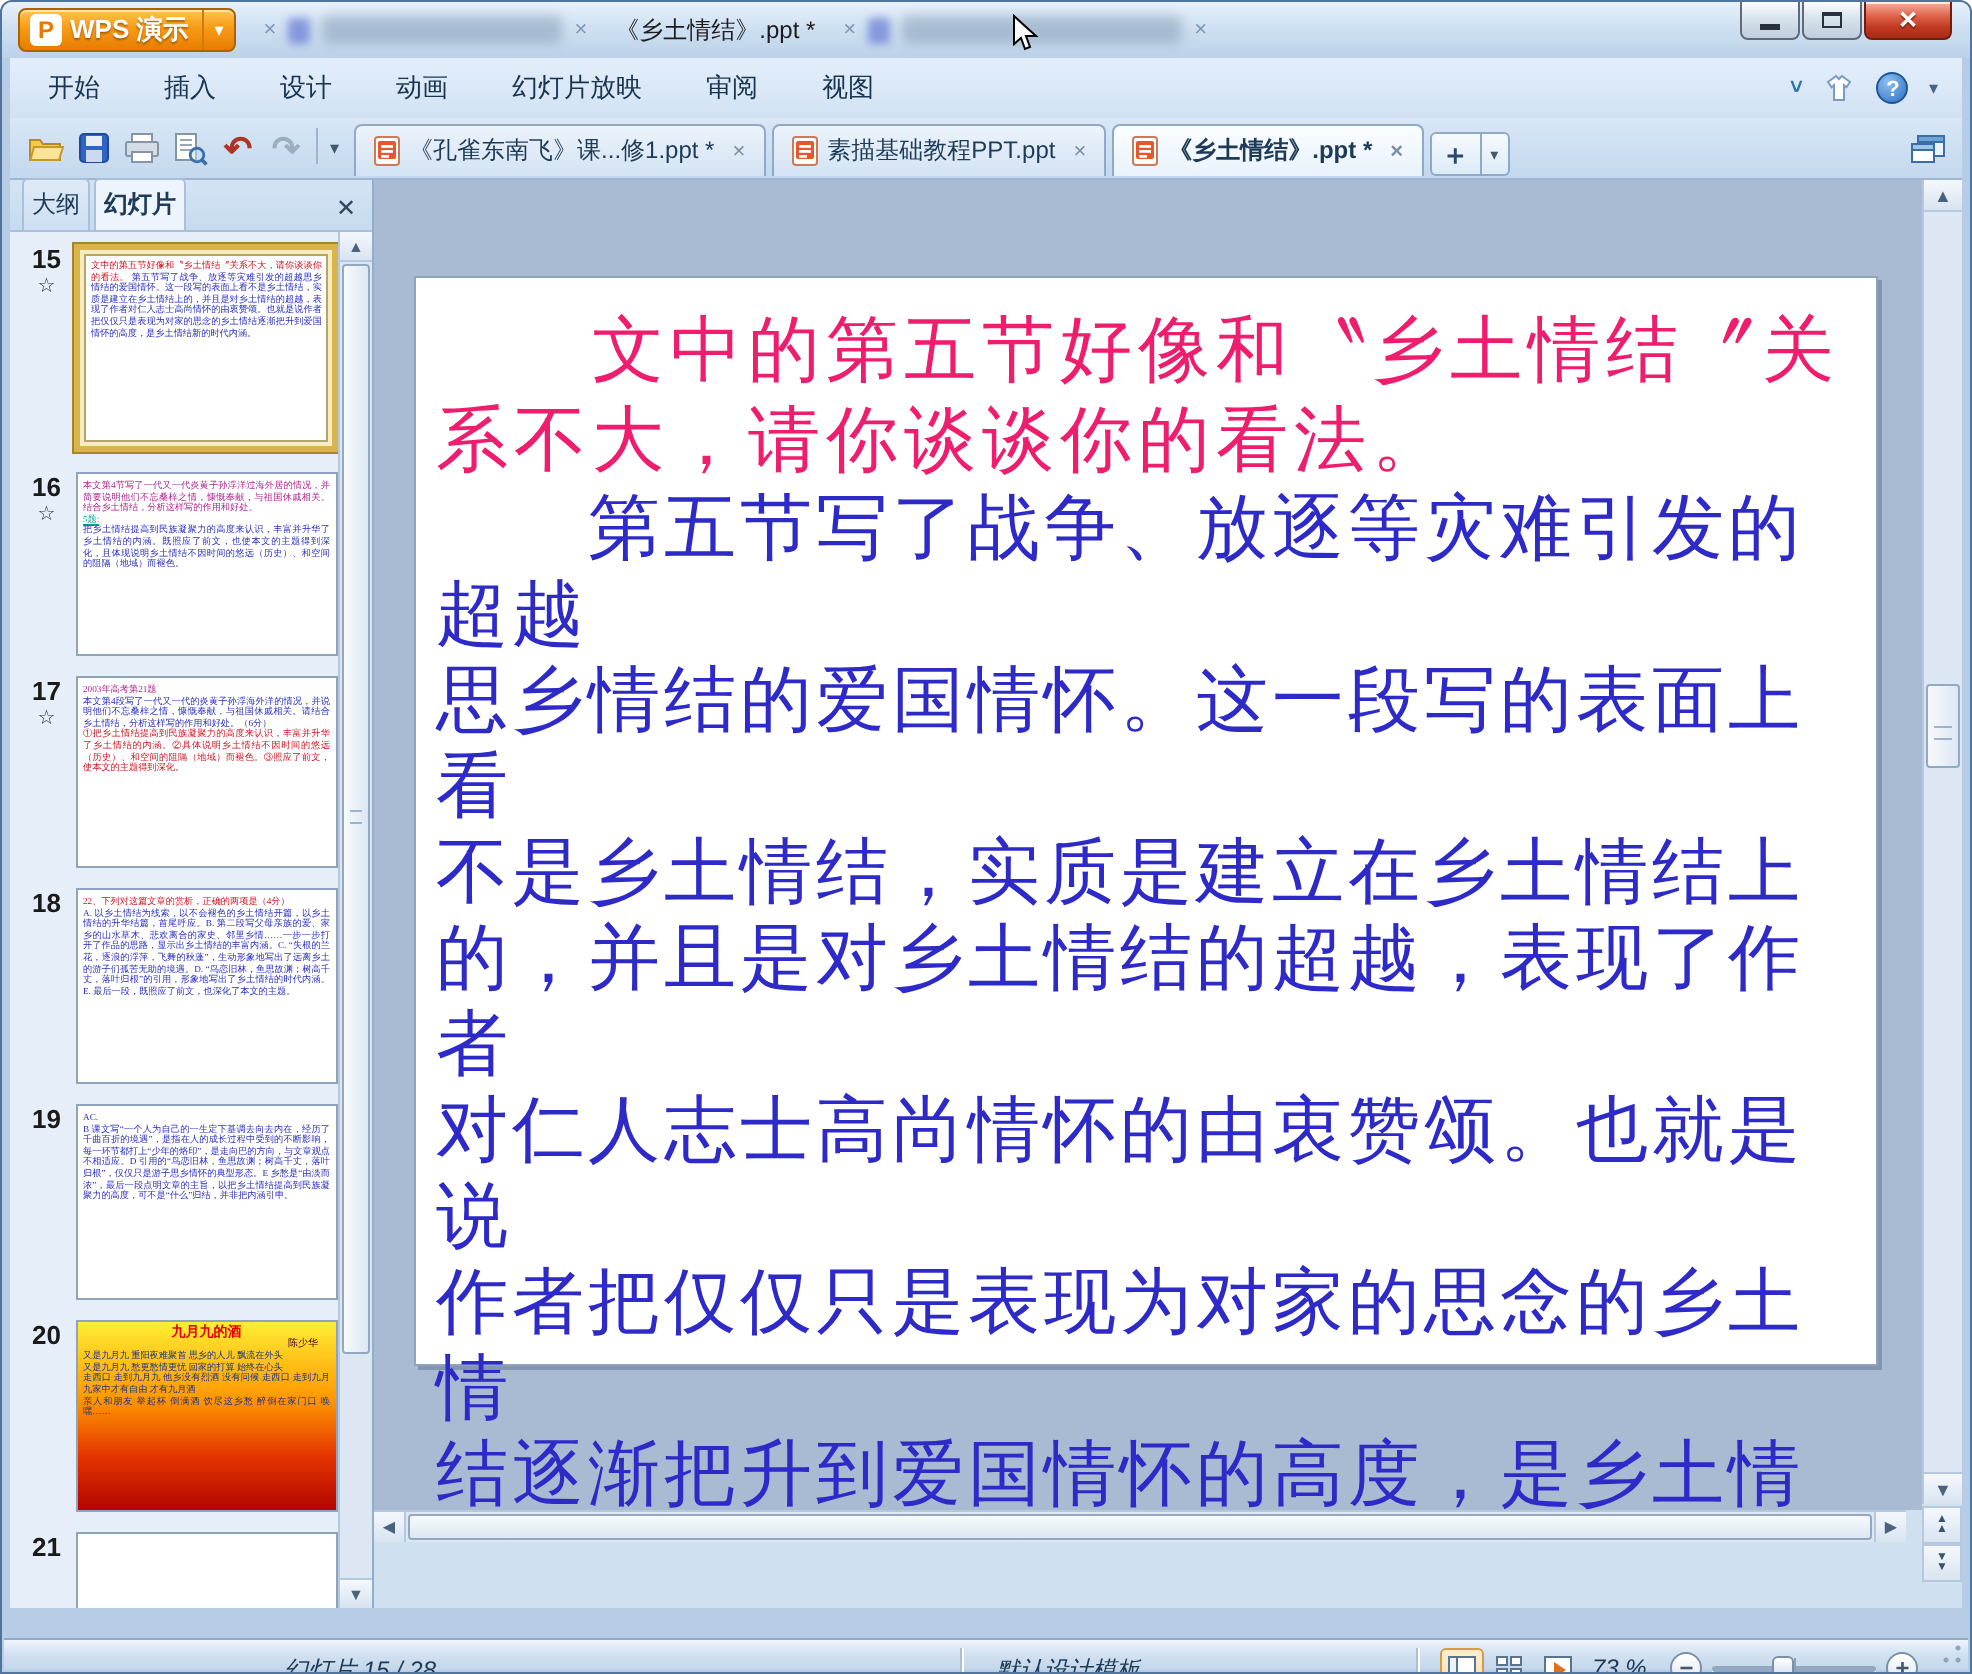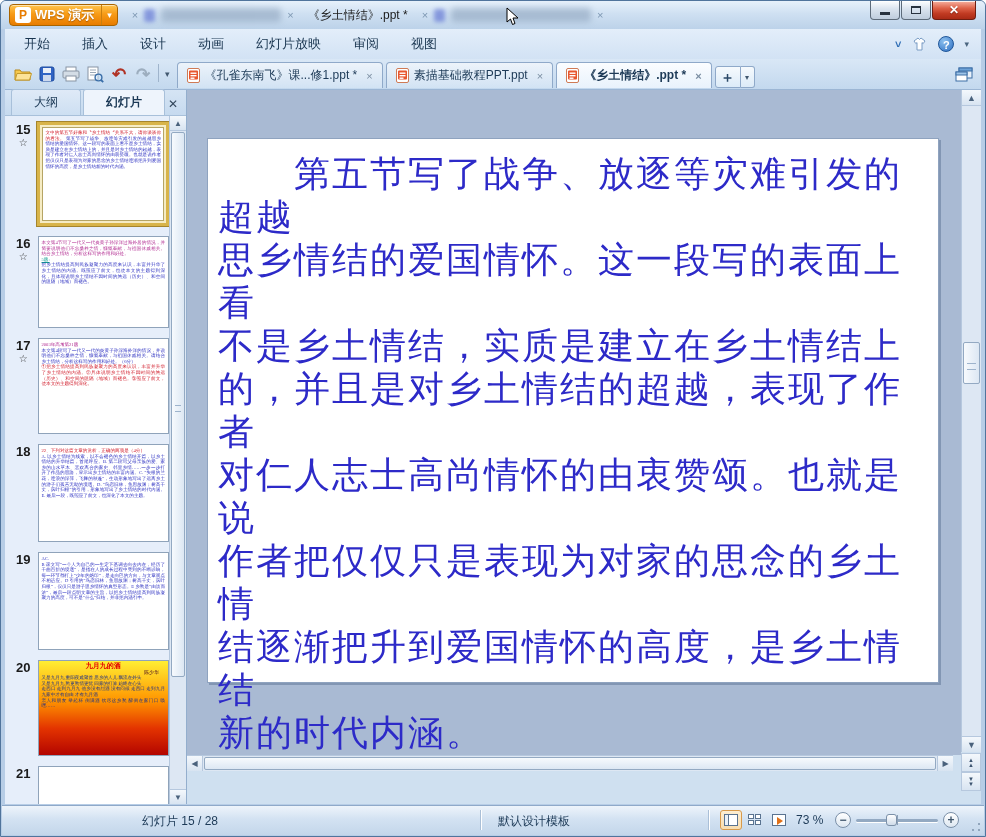--- a/index.html
+++ b/index.html
@@ -65,21 +65,21 @@
     text-align:center; line-height:20px; }
   .newtab .ndd{ width:14px; height:22px; border:1px solid #8fa9c9; border-left:none; border-radius:0 3px 3px 0;
     background:linear-gradient(#f6fafd,#dcebf8); color:#41586f; font-size:8px; text-align:center; line-height:22px; }
   .tb-right{ margin-left:auto; align-self:center; padding-right:8px; }
 
   
   .workspace{ position:absolute; left:4px; right:4px; top:89px; bottom:32px; display:flex; background:#cfe0f0; }
   .sidebar{ position:relative; width:182px; background:#e6eefa; border-right:1px solid #93aecd; }
   .side-tabs{ height:26px; display:flex; align-items:flex-end; background:linear-gradient(#d5e4f4,#c6daef);
     border-bottom:1px solid #a8c0da; padding-left:6px; }
-  .stab{ font-size:12px; color:#1d3a57; padding:4px 22px; border:1px solid #a8c0da; border-bottom:none;
+  .stab{ font-size:12px; color:#1d3a57; padding:4px 4px; border:1px solid #a8c0da; border-bottom:none;
     border-radius:3px 3px 0 0; margin-right:2px; background:linear-gradient(#dfeaf7,#cddff2); }
   .stab.active{ background:#eef4fc; font-weight:bold; }
   .side-close{ margin-left:auto; margin-right:8px; margin-bottom:4px; font-size:12px; color:#33475c; }
   .thumb-list{ position:absolute; left:0; right:17px; top:26px; bottom:0; overflow:hidden; padding:6px 0 0 4px; }
   .thumb-row{ display:flex; margin-bottom:10px; }
   .thumb-numcol{ width:30px; text-align:center; }
   .thumb-num{ font-size:13px; font-weight:bold; color:#1a1a1a; }
   .thumb-star{ font-size:10px; color:#333; }
   .thumb-box{ width:138px; background:#fff; border:1px solid #8fa3ba; overflow:hidden;
     font-family:"Liberation Serif",serif; font-size:4.6px; line-height:5.6px; padding:3px; text-align:justify; }
@@ -124,23 +124,23 @@
   .harrow{ width:16px; display:flex; align-items:center; justify-content:center; font-size:8px; color:#4a627c;
     background:linear-gradient(#f4f8fc,#d8e4f1); border-right:1px solid #b6c8de; }
   .harrow.r{ border-left:1px solid #b6c8de; border-right:none; }
   .hthumb{ flex:1; margin:1px; border:1px solid #93a9c2; border-radius:2px;
     background:linear-gradient(#f7fafd,#dce7f3); }
   .notes{ position:absolute; left:0; right:0; top:681px; bottom:0;
     background:linear-gradient(#b9cce2,#dfe9f4 30%,#eef4fa); border-top:1px solid #96accb;
     font-size:13px; color:#3b4a5a; padding:9px 0 0 12px; }
 
   
-  .statusbar{ position:absolute; left:1px; right:1px; bottom:1px; height:30px;
+  .statusbar{ position:absolute; left:1px; right:1px; bottom:1px; height:16px;
     background:linear-gradient(#eef4fb,#d3e2f2 45%,#c3d6ea); border-top:1px solid #8fa9c9;
-    font-size:12px; color:#1d3a57; }
+    font-size:12px; color:#1d3a57;font-style:italic; }
   .sb-abs{ position:absolute; top:7px; }
   .sb-sep{ position:absolute; top:4px; width:1px; height:20px; background:#aabfd7; box-shadow:1px 0 0 #fff; }
   .view-ic{ position:absolute; top:4px; width:22px; height:20px; display:flex; align-items:center; justify-content:center; border-radius:3px; }
   .view-ic.active{ border:1px solid #d89a4a; background:linear-gradient(#fdeed2,#f8ddb0); }
   .ic-normal{ width:14px; height:12px; border:1px solid #5a7390; display:flex; }
   .ic-normal .c1{ width:4px; border-right:1px solid #5a7390; background:#eaf1f8; }
   .ic-normal .c2{ flex:1; background:#fff; }
   .ic-sorter{ width:14px; height:12px; display:grid; grid-template-columns:6px 6px; grid-template-rows:5px 5px; gap:1px; }
   .ic-sorter span{ border:1px solid #5a7390; background:#fff; }
   .ic-play{ width:14px; height:12px; border:1px solid #5a7390; background:#fff; position:relative; }
@@ -405,20 +405,22 @@
       <div class="side-scroll">
         <div class="sarrow">▲</div>
         <div class="sthumb"></div>
         <div class="sarrow bot">▼</div>
       </div>
     </div>
 
     <div class="main-col">
       <div class="canvas">
         <div class="slide">
+          <div class="slide-title">　　文中的第五节好像和〝乡土情结〞关
+系不大，请你谈谈你的看法。</div>
           <div class="slide-body">　　第五节写了战争、放逐等灾难引发的超越
 思乡情结的爱国情怀。这一段写的表面上看
 不是乡土情结，实质是建立在乡土情结上
 的，并且是对乡土情结的超越，表现了作者
 对仁人志士高尚情怀的由衷赞颂。也就是说
 作者把仅仅只是表现为对家的思念的乡土情
 结逐渐把升到爱国情怀的高度，是乡土情结
 新的时代内涵。</div>
         </div>
       </div>

